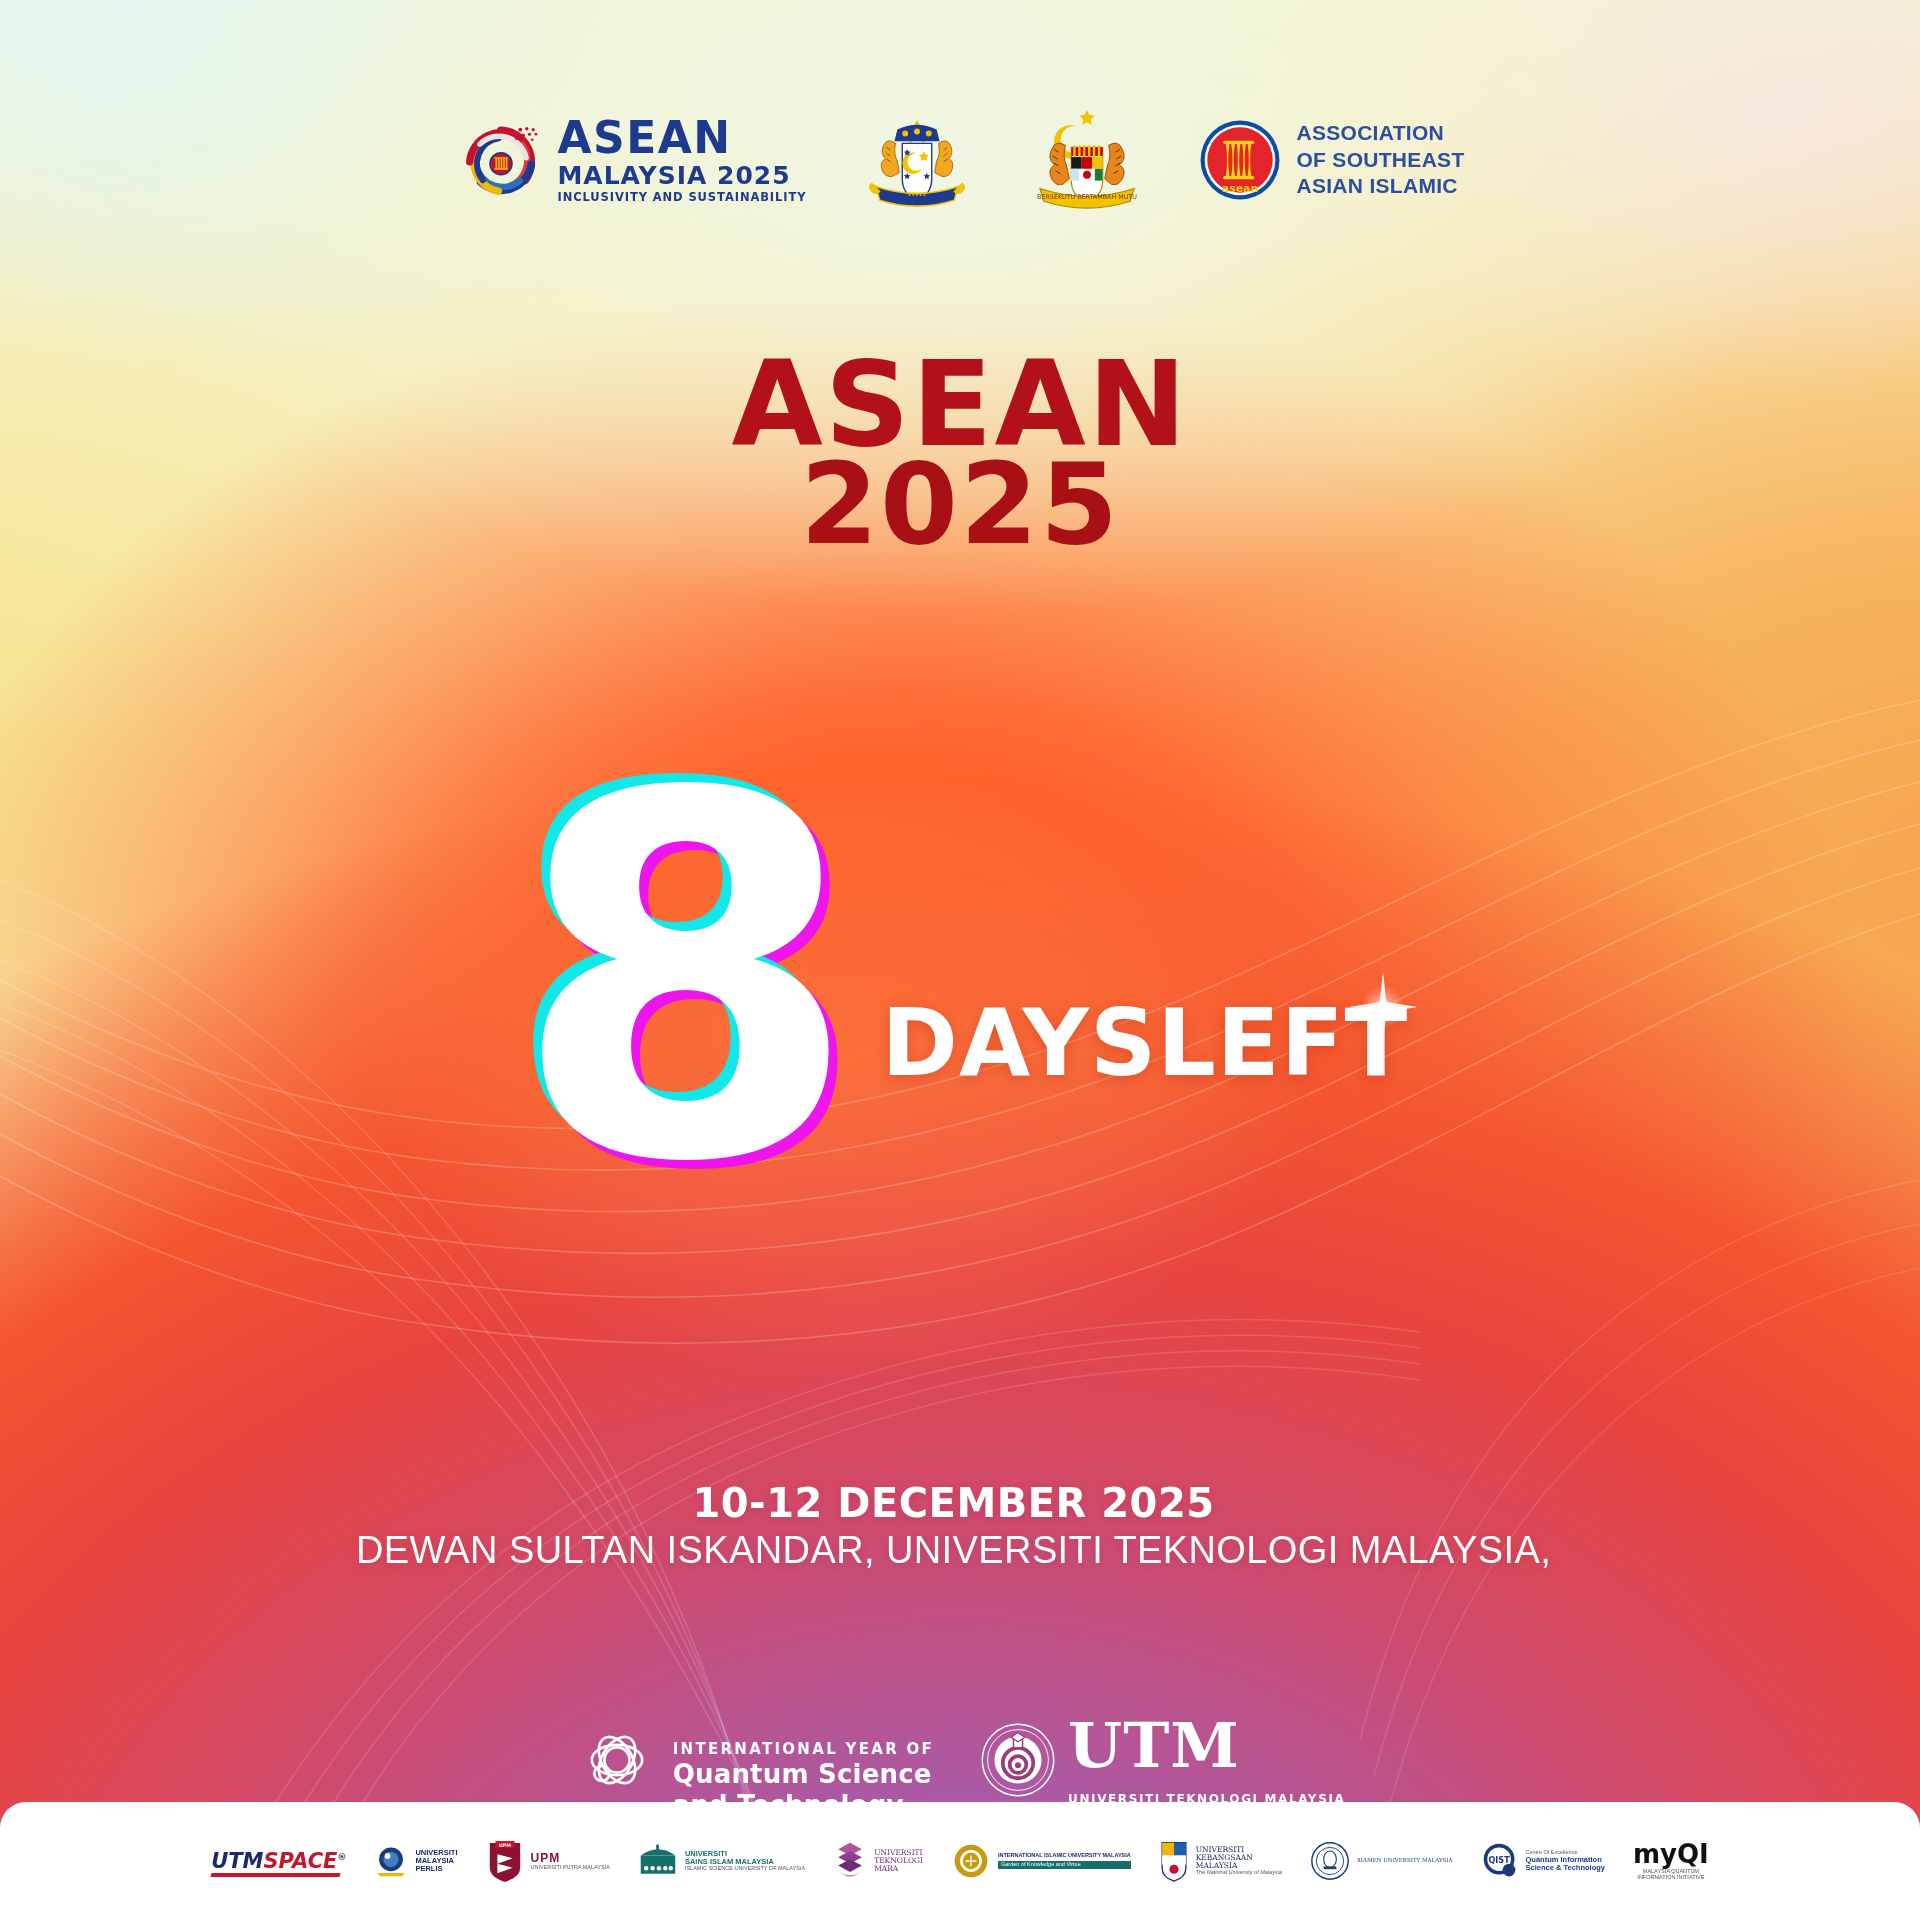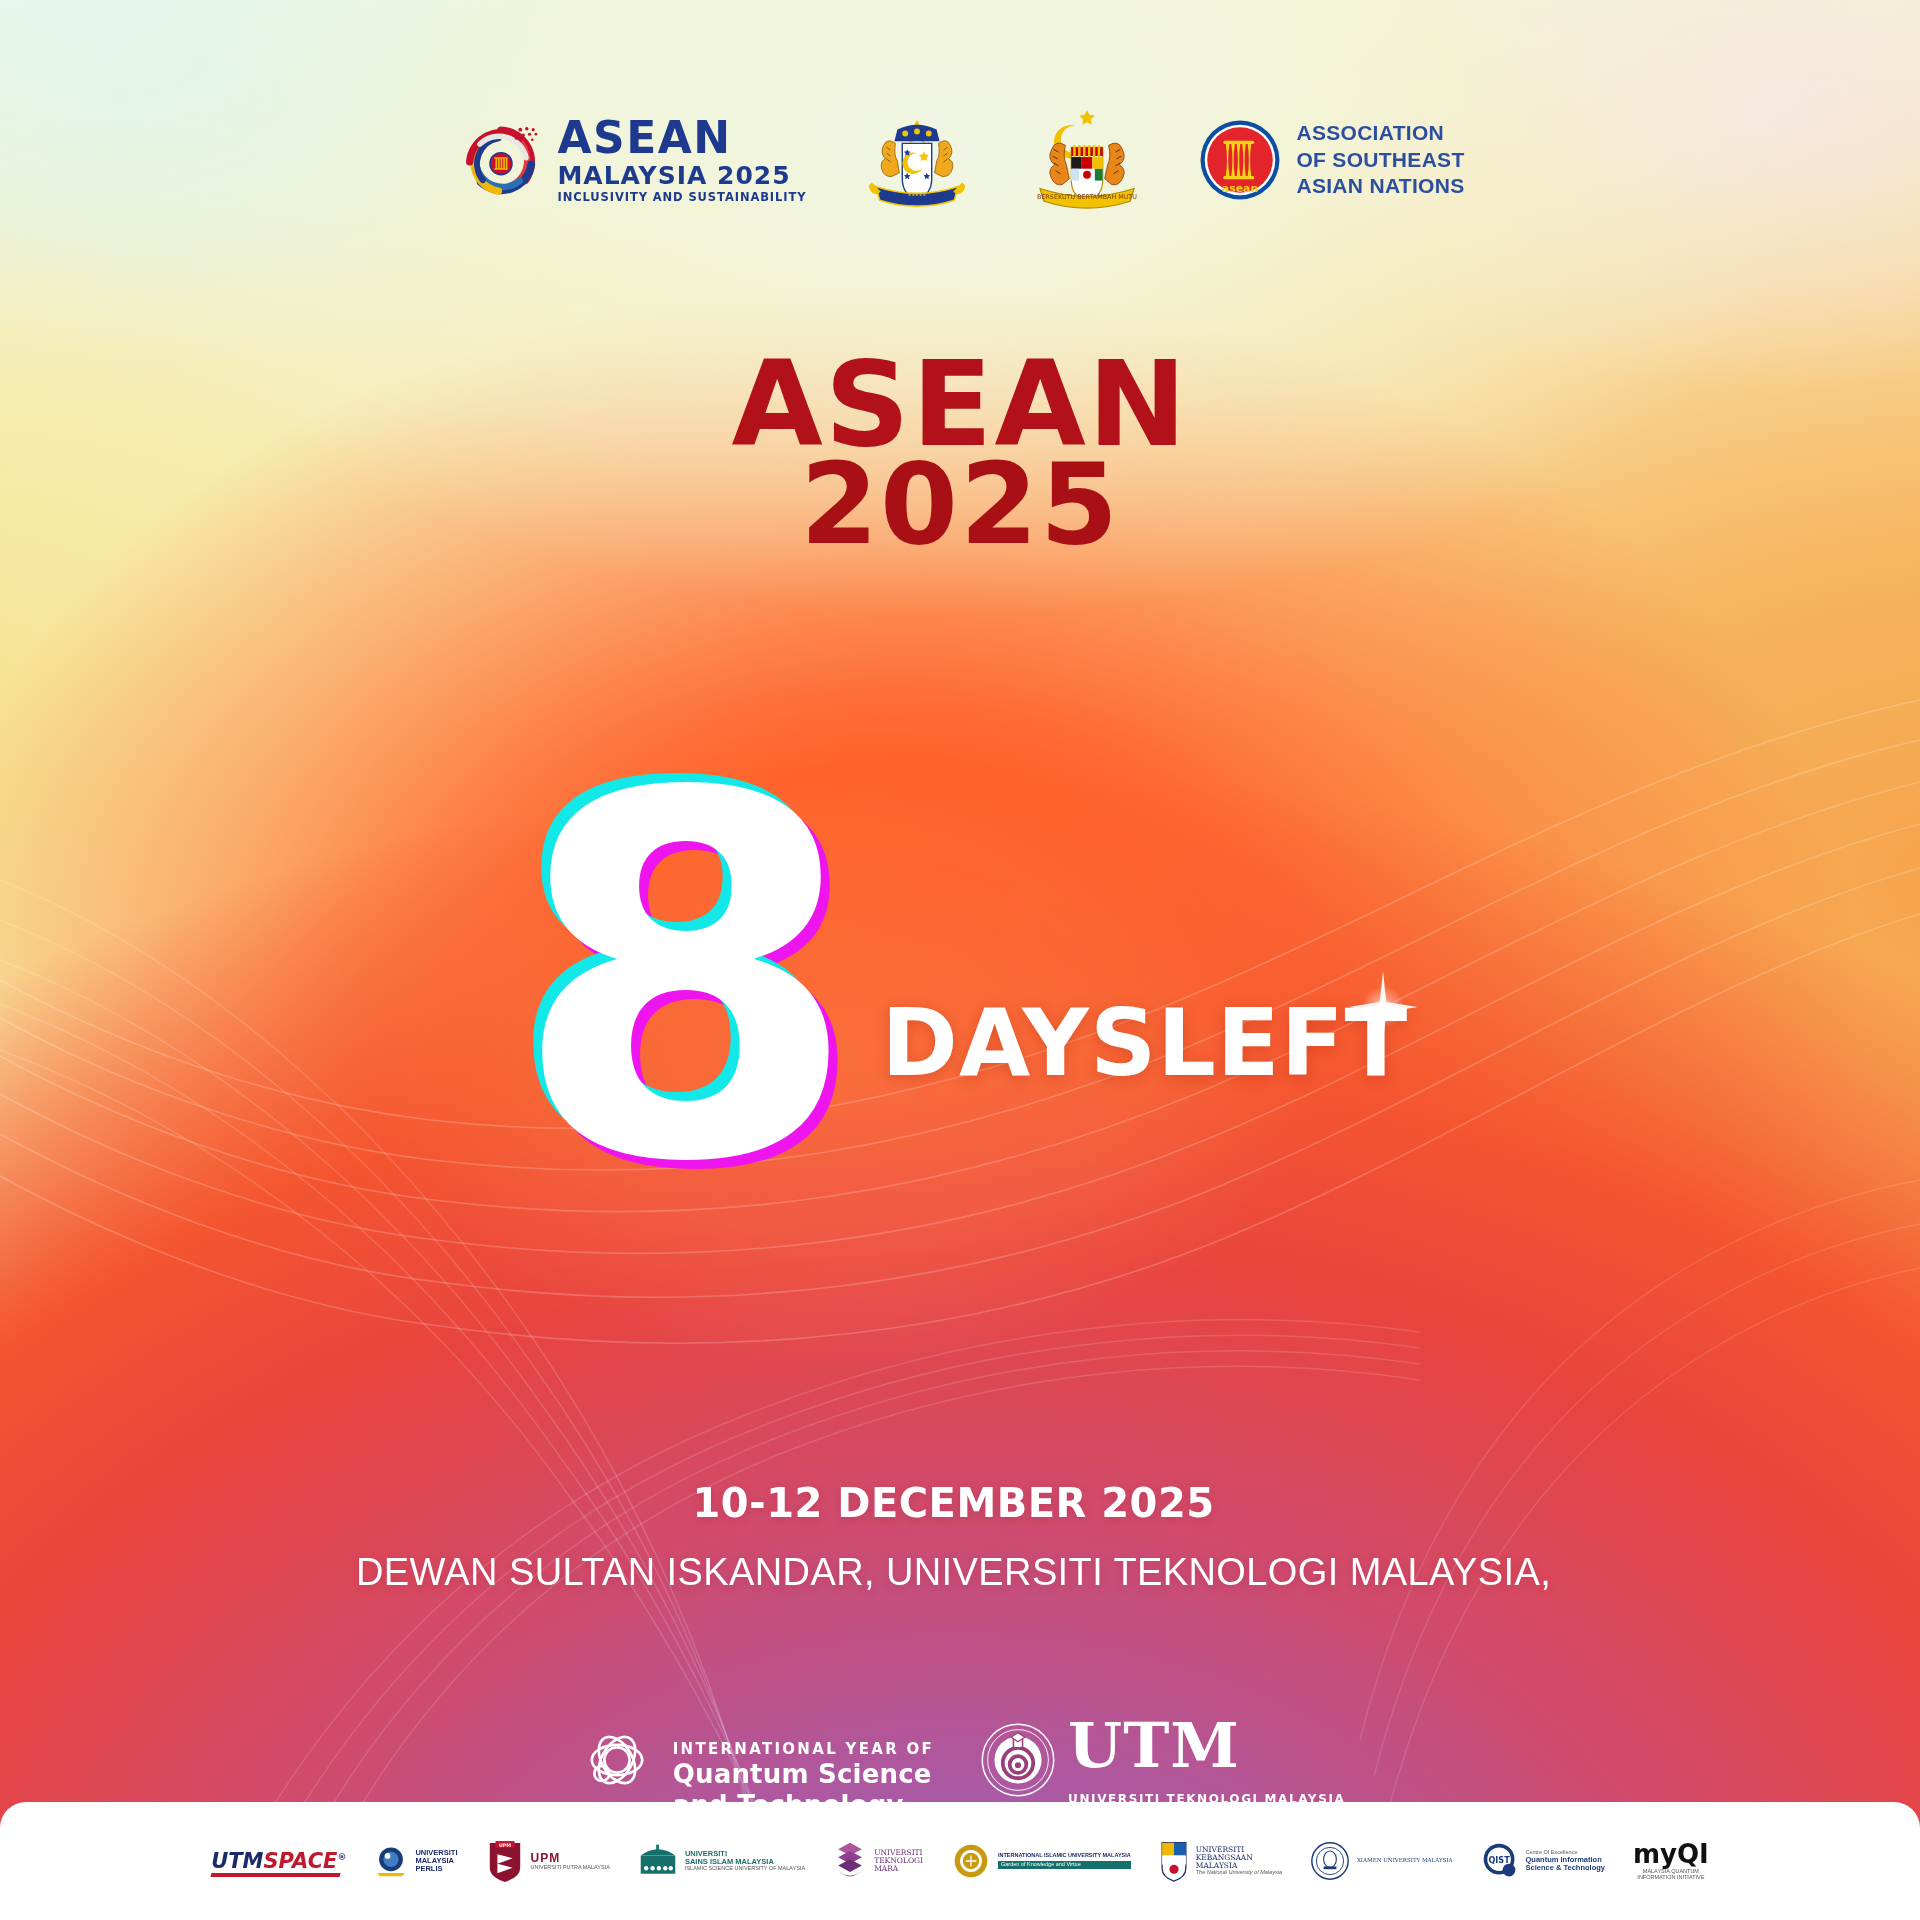--- a/index.html
+++ b/index.html
@@ -133,21 +133,21 @@
     position:absolute; top:1480px; left:0; right:13px;
     text-align:center; color:#ffffff;
   }
   .ev-date{
     font-size:40px; font-weight:bold; letter-spacing:0.5px;
     font-family:"DejaVu Sans", sans-serif;
     text-shadow:0 2px 8px rgba(150,30,60,0.28);
   }
   .ev-venue{
     font-size:38px; font-weight:normal; line-height:1.28;
-    margin-top:22px; letter-spacing:0.4px;
+    margin-top:0; letter-spacing:0.4px;
     font-family:"Liberation Sans", sans-serif;
     text-shadow:0 2px 8px rgba(150,30,60,0.28);
   }
 
   
   .mid-logos{
     position:absolute; top:1700px; left:0; right:0;
     display:flex; align-items:center; justify-content:center;
     gap:46px;
   }
@@ -372,21 +372,21 @@
           <path d="M52.5,30 q3,20 0,40 h4.5 q-3,-20 0,-40z"></path>
           <path d="M59,30 q3,20 0,40 h4.5 q-3,-20 0,-40z"></path>
           <rect x="30" y="27" width="37" height="4" rx="2"></rect>
           <rect x="30" y="69" width="37" height="4" rx="2"></rect>
         </g>
         <text x="50" y="88" font-size="13" font-weight="bold" fill="#f7d117" font-family="DejaVu Sans, sans-serif" text-anchor="middle">asean</text>
       </svg>
       <div class="assoc-text">
         <div>ASSOCIATION</div>
         <div>OF SOUTHEAST</div>
-        <div>ASIAN NATIONS</div>
+        <div>ASIAN ISLAMIC</div>
       </div>
     </div>
   </div>
 
   <div class="title-block">
     <div class="t-asean">ASEAN</div>
     <div class="t-year">2025</div>
   </div>
 
   <div class="count-wrap">

